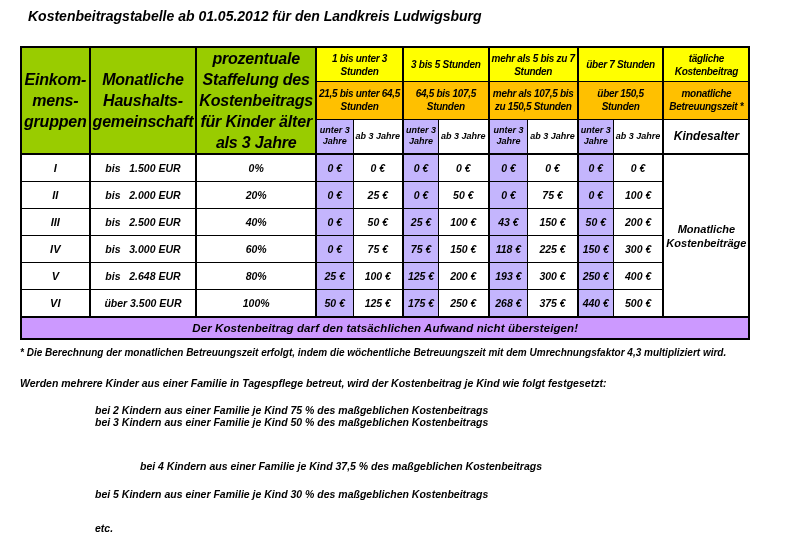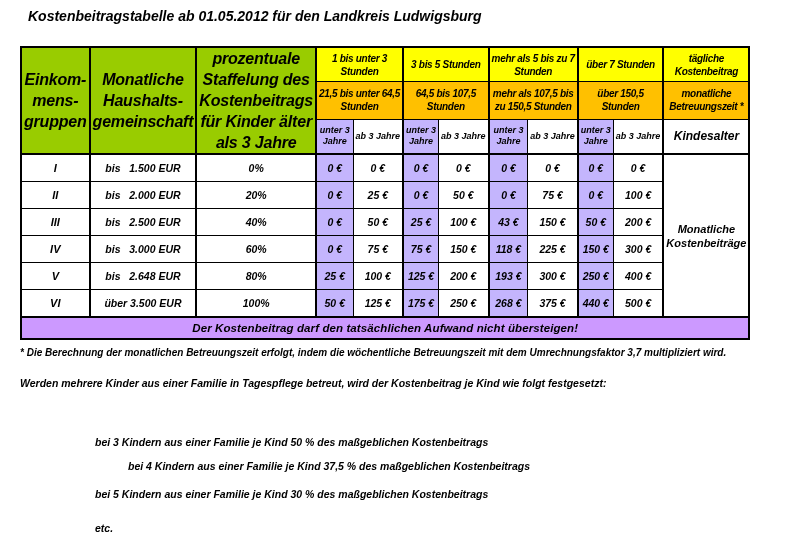--- a/index.html
+++ b/index.html
@@ -227,20 +227,21 @@
       <td class="val cyan bl2">440 €</td>
       <td class="val">500 €</td>
     </tr>
 
     <tr>
       <td colspan="12" class="purple banner bt2">Der Kostenbeitrag darf den tatsächlichen Aufwand nicht übersteigen!</td>
     </tr>
   </tbody>
     </table>
 
-  <div class="note" style="left:20px; top:347px; font-size:10px;">* Die Berechnung der monatlichen Betreuungszeit erfolgt, indem die wöchentliche Betreuungszeit mit dem Umrechnungsfaktor 3,7 multipliziert wird.</div>
+  <div class="note" style="left:20px; top:347px; font-size:10px;">* Die Berechnung der monatlichen Betreuungszeit erfolgt, indem die wöchentliche Betreuungszeit mit dem Umrechnungsfaktor 4,3 multipliziert wird.</div>
   <div class="note" style="left:20px; top:377px;">Werden mehrere Kinder aus einer Familie in Tagespflege betreut, wird der Kostenbeitrag je Kind wie folgt festgesetzt:</div>
-  <div class="note" style="left:95px; top:436px;text-align:center;">bei 3 Kindern aus einer Familie je Kind 50 % des maßgeblichen Kostenbeitrags</div>
-  <div class="note" style="left:83px; top:460px;padding-left:45px;">bei 4 Kindern aus einer Familie je Kind 37,5 % des maßgeblichen Kostenbeitrags</div>
+  <div class="note" style="left:95px; top:404px;">bei 2 Kindern aus einer Familie je Kind 75 % des maßgeblichen Kostenbeitrags</div>
+  <div class="note" style="left:95px; top:416px;text-align:center;">bei 3 Kindern aus einer Familie je Kind 50 % des maßgeblichen Kostenbeitrags</div>
+  <div class="note" style="left:95px; top:460px;padding-left:45px;">bei 4 Kindern aus einer Familie je Kind 37,5 % des maßgeblichen Kostenbeitrags</div>
   <div class="note" style="left:95px; top:488px;">bei 5 Kindern aus einer Familie je Kind 30 % des maßgeblichen Kostenbeitrags</div>
   <div class="note" style="left:95px; top:514px;margin-top:8px;">etc.</div>
 
 </div>
 
 </body></html>

